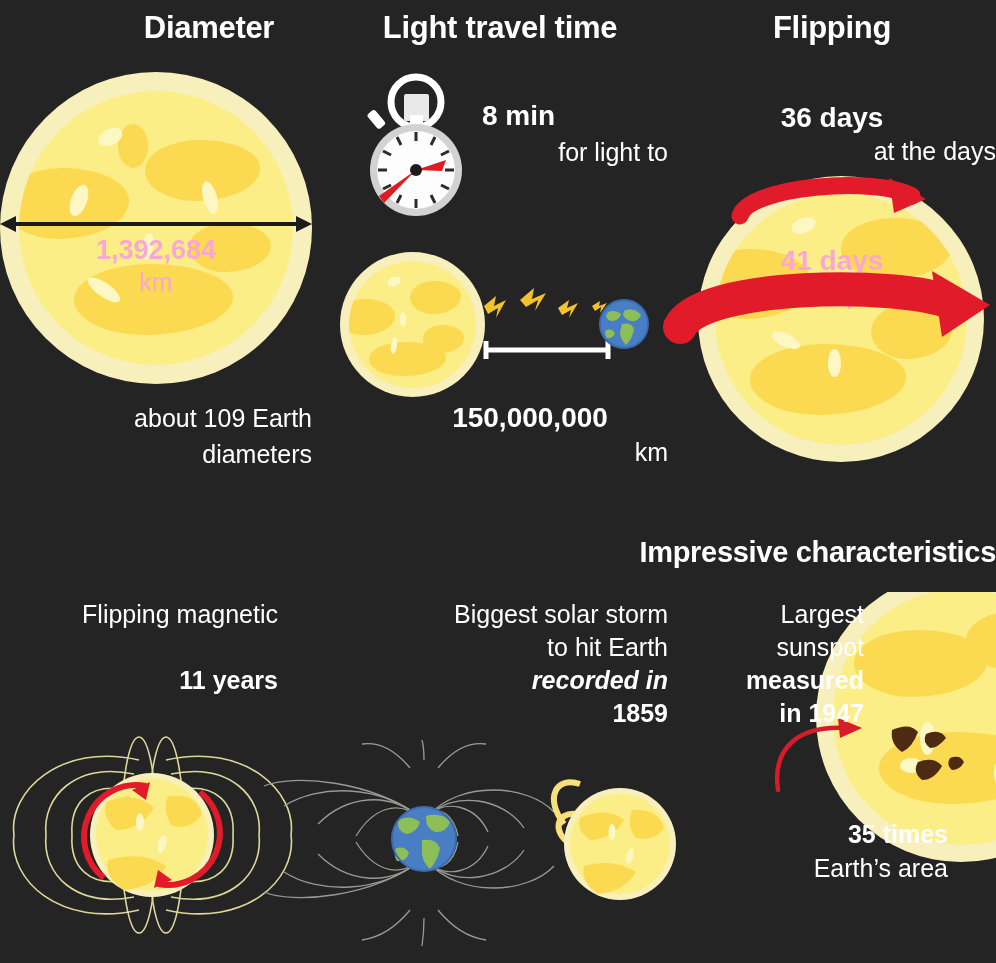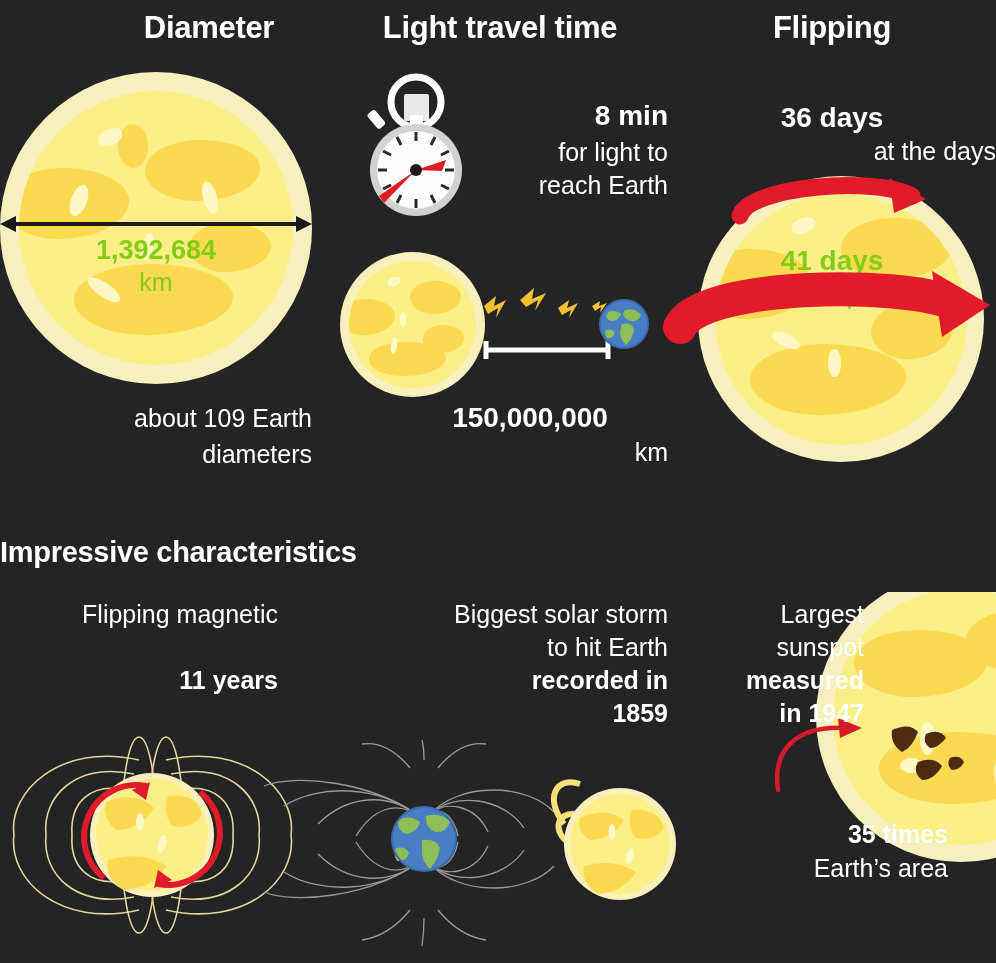--- a/index.html
+++ b/index.html
@@ -11,24 +11,24 @@
   }
   .page{ position:relative; width:996px; height:963px; background:#242424; }
 
   
   .panel-title{
     font-size:31px; font-weight:bold; color:#ffffff;
     text-align:center; letter-spacing:-0.3px;
   }
   .section-title{
     font-size:29px; font-weight:bold; color:#ffffff;
-    text-align:left; letter-spacing:-0.3px;
+    text-align:right; letter-spacing:-0.3px;
   }
   .cap{ color:#ffffff; text-align:right; line-height:1.14; font-size:25px; }
-  .dark{ color:#84cc16; }
+  .dark{ color:#f9a8d4; }
 
   
   .abs{ position:absolute; }
 
   
   .sun{ position:absolute; border-radius:50%; }
   .sun .glow{
     position:absolute; inset:0; border-radius:50%;
     background:#f7f0bc;
   }
@@ -107,23 +107,22 @@
         <line x1="43" y1="131" x2="47" y2="123"></line>
         <line x1="29" y1="117" x2="37" y2="113"></line>
         <line x1="29" y1="79" x2="37" y2="83"></line>
         <line x1="43" y1="65" x2="47" y2="73"></line>
       </g>
       <polygon points="62,98 92,88 88,99" fill="#e01b24"></polygon>
       <polygon points="62,98 30,131 25,124" fill="#e01b24"></polygon>
       <circle cx="62" cy="98" r="6" fill="#1b1b1b"></circle>
     </svg>
 
-    <div class="abs" style="left:150px;top:100px;width:186px;text-align:right;color:#fff;font-size:28px;font-weight:bold;">8 min</div>
+    <div class="abs" style="left:150px;top:100px;width:186px;text-align:left;color:#fff;font-size:28px;font-weight:bold;">8 min</div>
     <div class="abs cap" style="left:150px;top:138px;width:186px;">for light to</div>
-    <div class="abs cap" style="left:150px;top:171px;width:186px;">reach Earth</div>
 
     <div class="sun" style="left:8px;top:252px;width:145px;height:145px;">
       <div class="glow"></div>
       <div class="body">
         <div class="blob" style="left:-8%;top:30%;width:44%;height:28%;"></div>
         <div class="blob" style="left:48%;top:16%;width:40%;height:26%;"></div>
         <div class="blob" style="left:16%;top:64%;width:60%;height:26%;"></div>
         <div class="blob" style="left:58%;top:50%;width:32%;height:22%;"></div>
         <div class="lite" style="left:30%;top:13%;width:11%;height:7%;transform:rotate(-20deg);"></div>
         <div class="lite" style="left:40%;top:40%;width:5%;height:12%;"></div>
@@ -222,21 +221,21 @@
       </g>
       <polygon points="150,50 132,58 146,68" fill="#e11b2a"></polygon>
       <polygon points="154,156 172,148 158,138" fill="#e11b2a"></polygon>
     </svg>
   </div>
 
   <div class="abs" style="left:332px;top:592px;width:336px;height:371px;">
 
     <div class="abs cap" style="left:0;top:8px;width:336px;">Biggest solar storm</div>
     <div class="abs cap" style="left:0;top:41px;width:336px;">to hit Earth</div>
-    <div class="abs cap" style="left:0;top:74px;width:336px;font-weight:bold;">recorded in</div>
+    <div class="abs cap" style="left:0;top:74px;width:336px;font-weight:bold;font-style:italic;">recorded in</div>
     <div class="abs cap" style="left:0;top:107px;width:336px;font-weight:bold;">1859</div>
 
     <svg class="abs" width="400" height="225" viewBox="-70 0 400 225" style="left:-70px;top:148px;">
       <g stroke="#9a9a94" stroke-width="1.3" fill="none">
         <path d="M89 78 C 40 40, -40 34, -68 46"></path>
         <path d="M89 78 C 48 44, -14 44, -48 66"></path>
         <path d="M89 78 C 56 50, 14 56, -14 84"></path>
         <path d="M89 78 C 64 58, 40 70, 24 96"></path>
         <path d="M89 78 C 74 64, 66 78, 62 96"></path>
         <path d="M89 120 C 40 158, -40 164, -68 152"></path>

